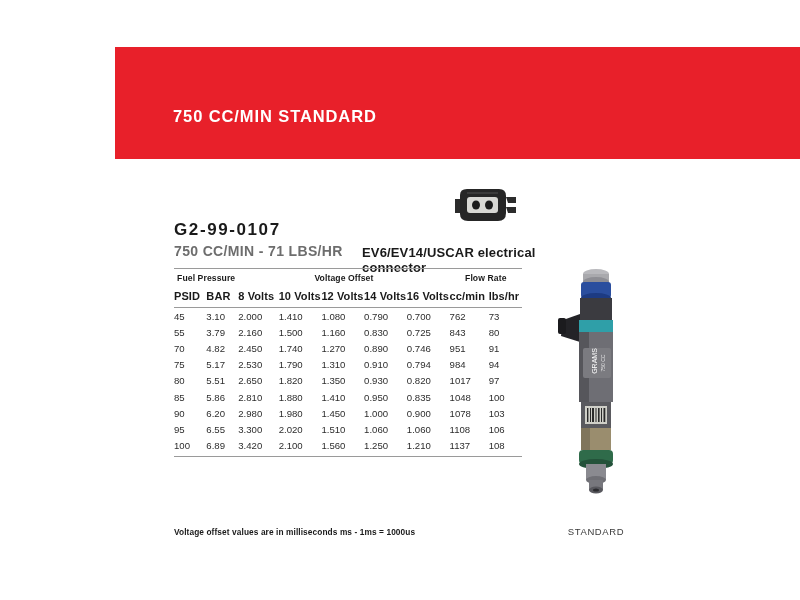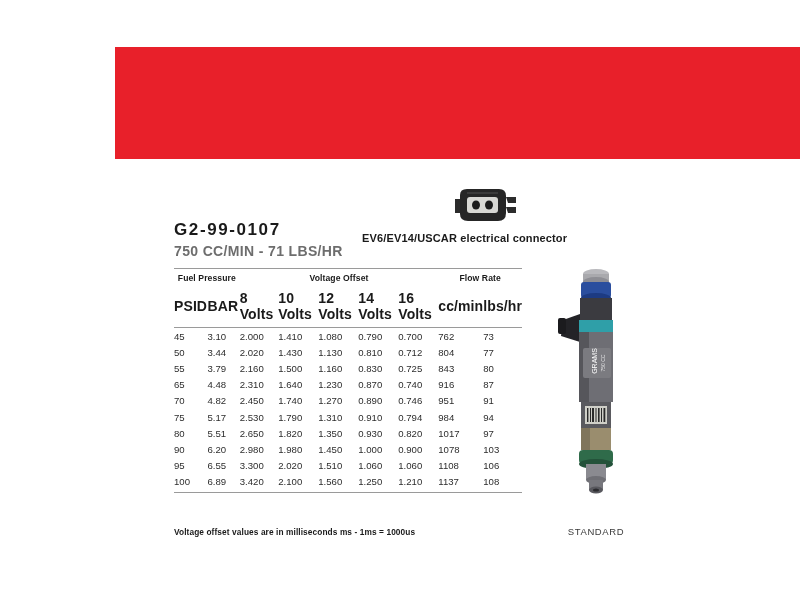--- a/index.html
+++ b/index.html
@@ -51,23 +51,23 @@
   }
 
   
   .connector-wrap {
     position: absolute;
     left: 452px; top: 183px;
     width: 70px; height: 50px;
   }
   .connector-caption {
     position: absolute;
-    left: 362px; top: 232px;
+    left: 362px; top: 245px;
     width: 240px;
-    font-size: 11px;
+    font-size: 13px;
     font-weight: bold;
     letter-spacing: 0.15px;
     color: #1a1a1a;
   }
 
   
   .table-area {
     position: absolute;
     left: 174px; top: 268px;
     width: 348px;
@@ -83,21 +83,21 @@
     font-weight: bold;
     color: #1a1a1a;
     padding: 4px 0 4px 0;
     border-top: 1.2px solid #9a9a9a;
     border-bottom: none;
     text-align: center;
     letter-spacing: 0.1px;
     margin-left: 7px;
   }
   table.spec thead tr.cols th {
-    font-size: 14px;
+    font-size: 11px;
     font-weight: bold;
     color: #1a1a1a;
     padding: 3px 0 5px 0;
     border-bottom: 1.2px solid #9a9a9a;
     text-align: left;
     letter-spacing: 0.1px;
   }
   table.spec tbody td {
     padding: 2.6px 0;
     text-align: left;
@@ -144,20 +144,21 @@
     color: #3a3a3a;
     letter-spacing: 0.6px;
   }
 </style>
 </head>
 <body>
 
 <div class="page">
 
   <div class="banner"></div>
+  <div class="banner-title">750 CC/MIN STANDARD</div>
 
   <div class="part-number">G2-99-0107</div>
   <div class="part-sub">750 CC/MIN - 71 LBS/HR</div>
 
   <div class="connector-wrap">
     <svg width="70" height="50" viewBox="0 0 70 50" xmlns="http://www.w3.org/2000/svg">
       <path d="M8 12 Q8 6 15 6 L47 6 Q54 6 54 13 L54 30 Q54 38 46 38 L16 38 Q8 38 8 31 Z" fill="#262626"></path>
       <path d="M54 14 L64 14 L64 20 L56 20 Z" fill="#2c2c2c"></path>
       <path d="M54 24 L64 24 L64 30 L56 30 Z" fill="#2c2c2c"></path>
       <path d="M3 16 L8 16 L8 30 L3 30 Z" fill="#2c2c2c"></path>
@@ -195,53 +196,31 @@
           <td class="c1">3.10</td>
           <td class="c2">2.000</td>
           <td class="c3">1.410</td>
           <td class="c4">1.080</td>
           <td class="c5">0.790</td>
           <td class="c6">0.700</td>
           <td class="c7">762</td>
           <td class="c8">73</td>
         </tr>
         <tr>
-          <td class="c0">50</td>
-          <td class="c1">3.44</td>
-          <td class="c2">2.020</td>
-          <td class="c3">1.430</td>
-          <td class="c4">1.130</td>
-          <td class="c5">0.810</td>
-          <td class="c6">0.712</td>
-          <td class="c7">804</td>
-          <td class="c8">77</td>
-        </tr>
-        <tr>
           <td class="c0">55</td>
           <td class="c1">3.79</td>
           <td class="c2">2.160</td>
           <td class="c3">1.500</td>
           <td class="c4">1.160</td>
           <td class="c5">0.830</td>
           <td class="c6">0.725</td>
           <td class="c7">843</td>
           <td class="c8">80</td>
         </tr>
         <tr>
-          <td class="c0">65</td>
-          <td class="c1">4.48</td>
-          <td class="c2">2.310</td>
-          <td class="c3">1.640</td>
-          <td class="c4">1.230</td>
-          <td class="c5">0.870</td>
-          <td class="c6">0.740</td>
-          <td class="c7">916</td>
-          <td class="c8">87</td>
-        </tr>
-        <tr>
           <td class="c0">70</td>
           <td class="c1">4.82</td>
           <td class="c2">2.450</td>
           <td class="c3">1.740</td>
           <td class="c4">1.270</td>
           <td class="c5">0.890</td>
           <td class="c6">0.746</td>
           <td class="c7">951</td>
           <td class="c8">91</td>
         </tr>
@@ -259,20 +238,31 @@
         <tr>
           <td class="c0">80</td>
           <td class="c1">5.51</td>
           <td class="c2">2.650</td>
           <td class="c3">1.820</td>
           <td class="c4">1.350</td>
           <td class="c5">0.930</td>
           <td class="c6">0.820</td>
           <td class="c7">1017</td>
           <td class="c8">97</td>
+        </tr>
+        <tr>
+          <td class="c0">85</td>
+          <td class="c1">5.86</td>
+          <td class="c2">2.810</td>
+          <td class="c3">1.880</td>
+          <td class="c4">1.410</td>
+          <td class="c5">0.950</td>
+          <td class="c6">0.835</td>
+          <td class="c7">1048</td>
+          <td class="c8">100</td>
         </tr>
         <tr>
           <td class="c0">90</td>
           <td class="c1">6.20</td>
           <td class="c2">2.980</td>
           <td class="c3">1.980</td>
           <td class="c4">1.450</td>
           <td class="c5">1.000</td>
           <td class="c6">0.900</td>
           <td class="c7">1078</td>

